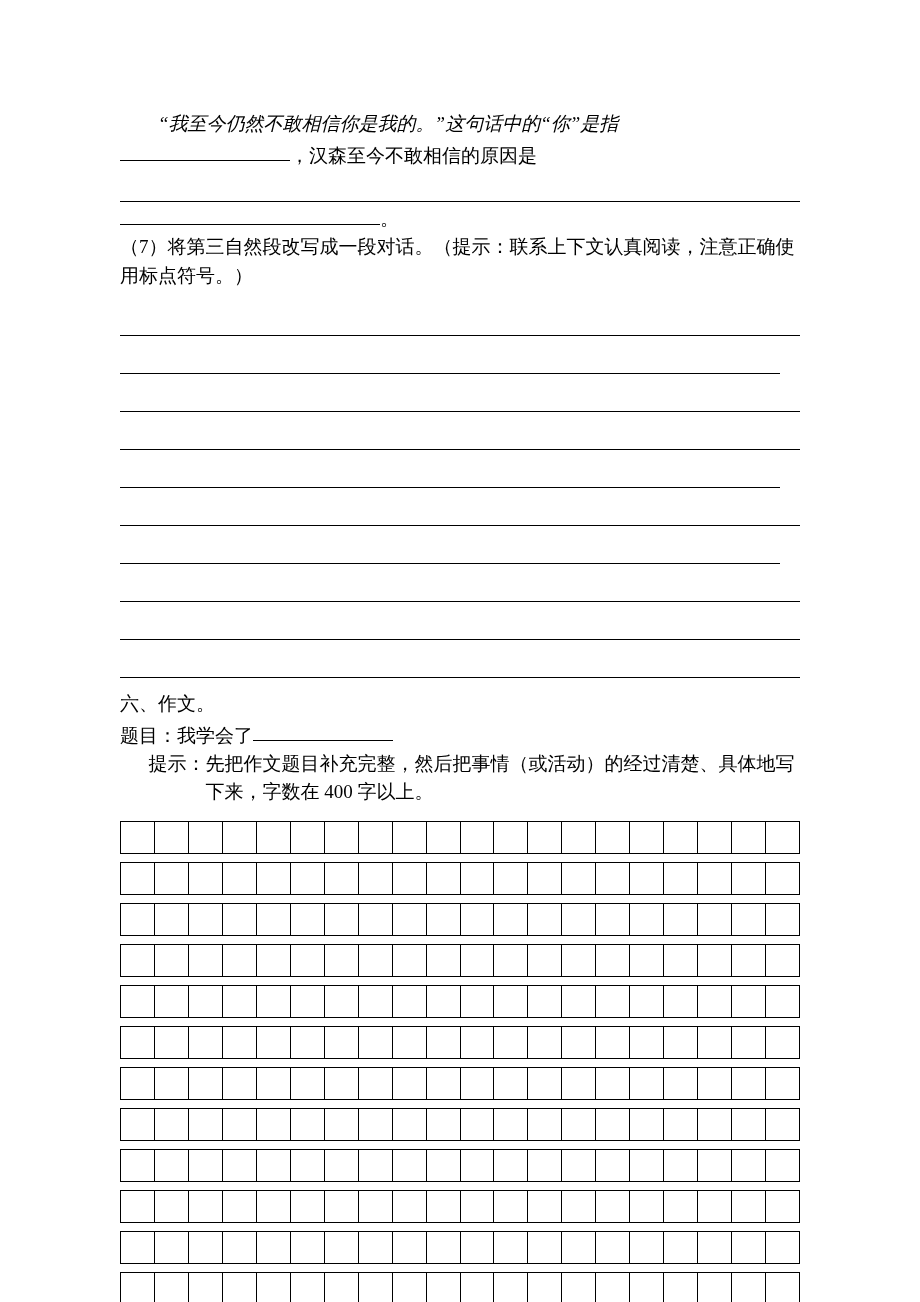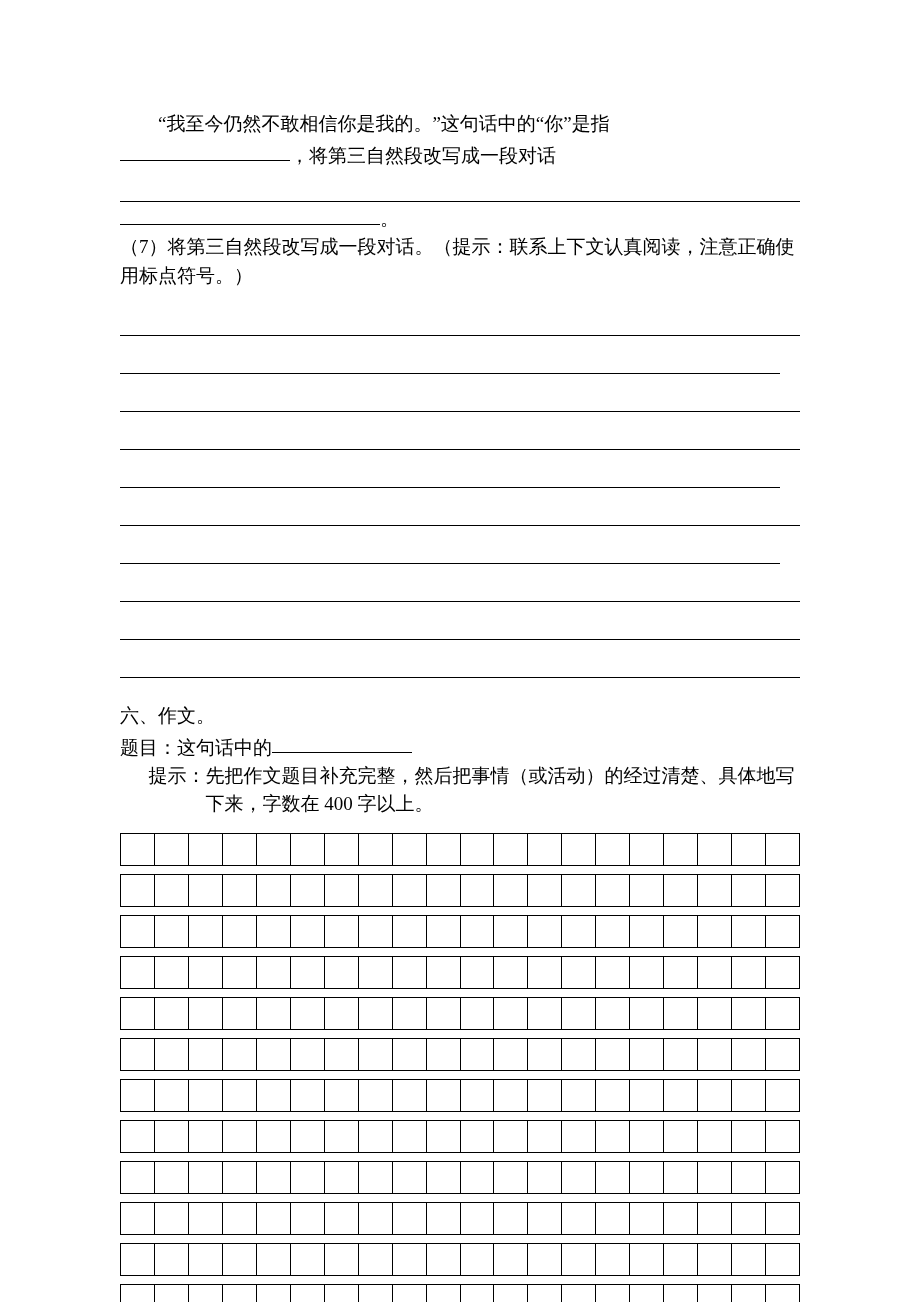--- a/index.html
+++ b/index.html
@@ -8,21 +8,21 @@
     height: 1302px;
     background: #fff;
     font-family: "SimSun", "宋体", serif;
     font-size: 19px;
     color: #000;
     line-height: 1.5;
     padding: 110px 120px 60px 120px;
     position: relative;
   }
   .content { width: 100%; }
-  .indent { text-indent: 2em; }
+  .indent { text-indent: 2em; font-style: italic; }
   .blank-short {
     display: inline-block;
     border-bottom: 1px solid #000;
     width: 170px;
     height: 1.2em;
     vertical-align: baseline;
   }
   .blank-title {
     display: inline-block;
     border-bottom: 1px solid #000;
@@ -69,21 +69,21 @@
 </style>
 </head>
 <body>
 
 <div class="content">
 
   <p class="p indent">
     <span>“我至今仍然不敢相信你是我的。”这句话中的“你”是指</span>
   </p>
   <p class="p">
-    <span class="blank-short"></span><span>，将第三自然段改写成一段对话</span>
+    <span class="blank-short"></span><span>，汉森至今不敢相信的原因是</span>
   </p>
   <div class="full-line"></div>
   <p class="p">
     <span class="end-line"></span><span>。</span>
   </p>
 
   <p class="p">（7）将第三自然段改写成一段对话。（提示：联系上下文认真阅读，注意正确使用标点符号。）</p>
 
   <div class="lines-block">
     <div class="gap-small"></div>
@@ -101,23 +101,23 @@
     <div class="gap-small"></div>
     <div class="full-line short"></div>
     <div class="gap-small"></div>
     <div class="full-line wide"></div>
     <div class="gap-small"></div>
     <div class="full-line wide"></div>
     <div class="gap-small"></div>
     <div class="full-line wide"></div>
   </div>
 
-  <p class="p" style="margin-top:24px;">六、作文。</p>
+  <p class="p" style="margin-top:12px;">六、作文。</p>
   <p class="p">
-    <span>题目：这句话中的</span><span class="blank-title"></span>
+    <span>题目：我学会了</span><span class="blank-title"></span>
   </p>
   <p class="p" style="padding-left:4em; text-indent:-3em; margin-left:0.5em;">
     <span>提示：</span><span>先把作文题目补充完整，然后把事情（或活动）的经过清楚、具体地写下来，字数在 400 字以上。</span>
   </p>
 
   <div class="grid-wrap" id="essay-grid">
       <div class="grid-row" style="border-bottom: 1px solid rgb(0, 0, 0);">
         <div class="grid-cell"></div>
         <div class="grid-cell"></div>
         <div class="grid-cell"></div>

